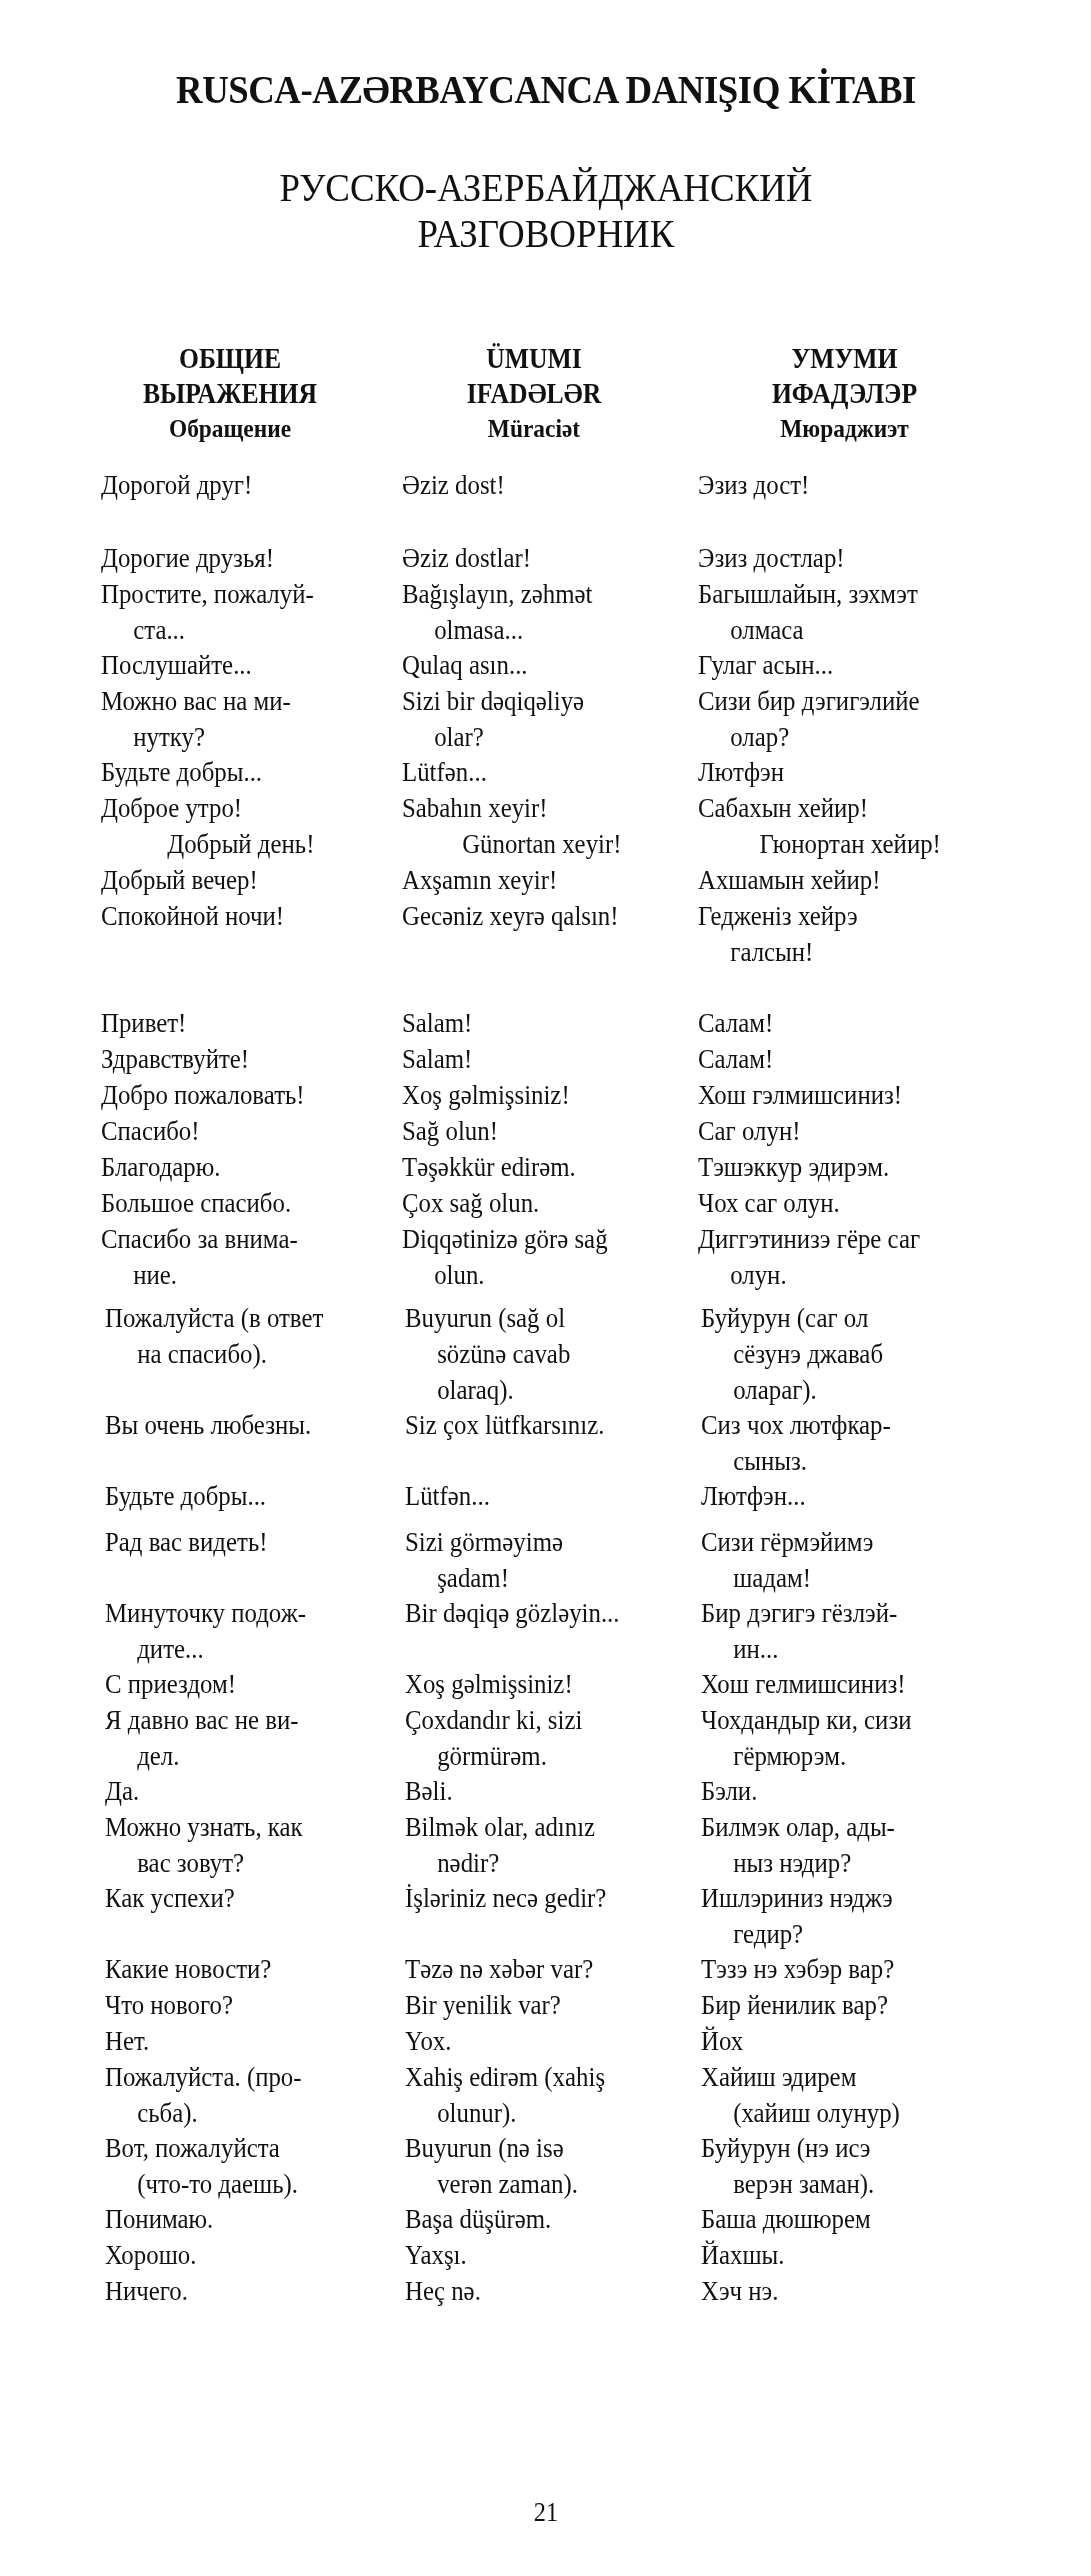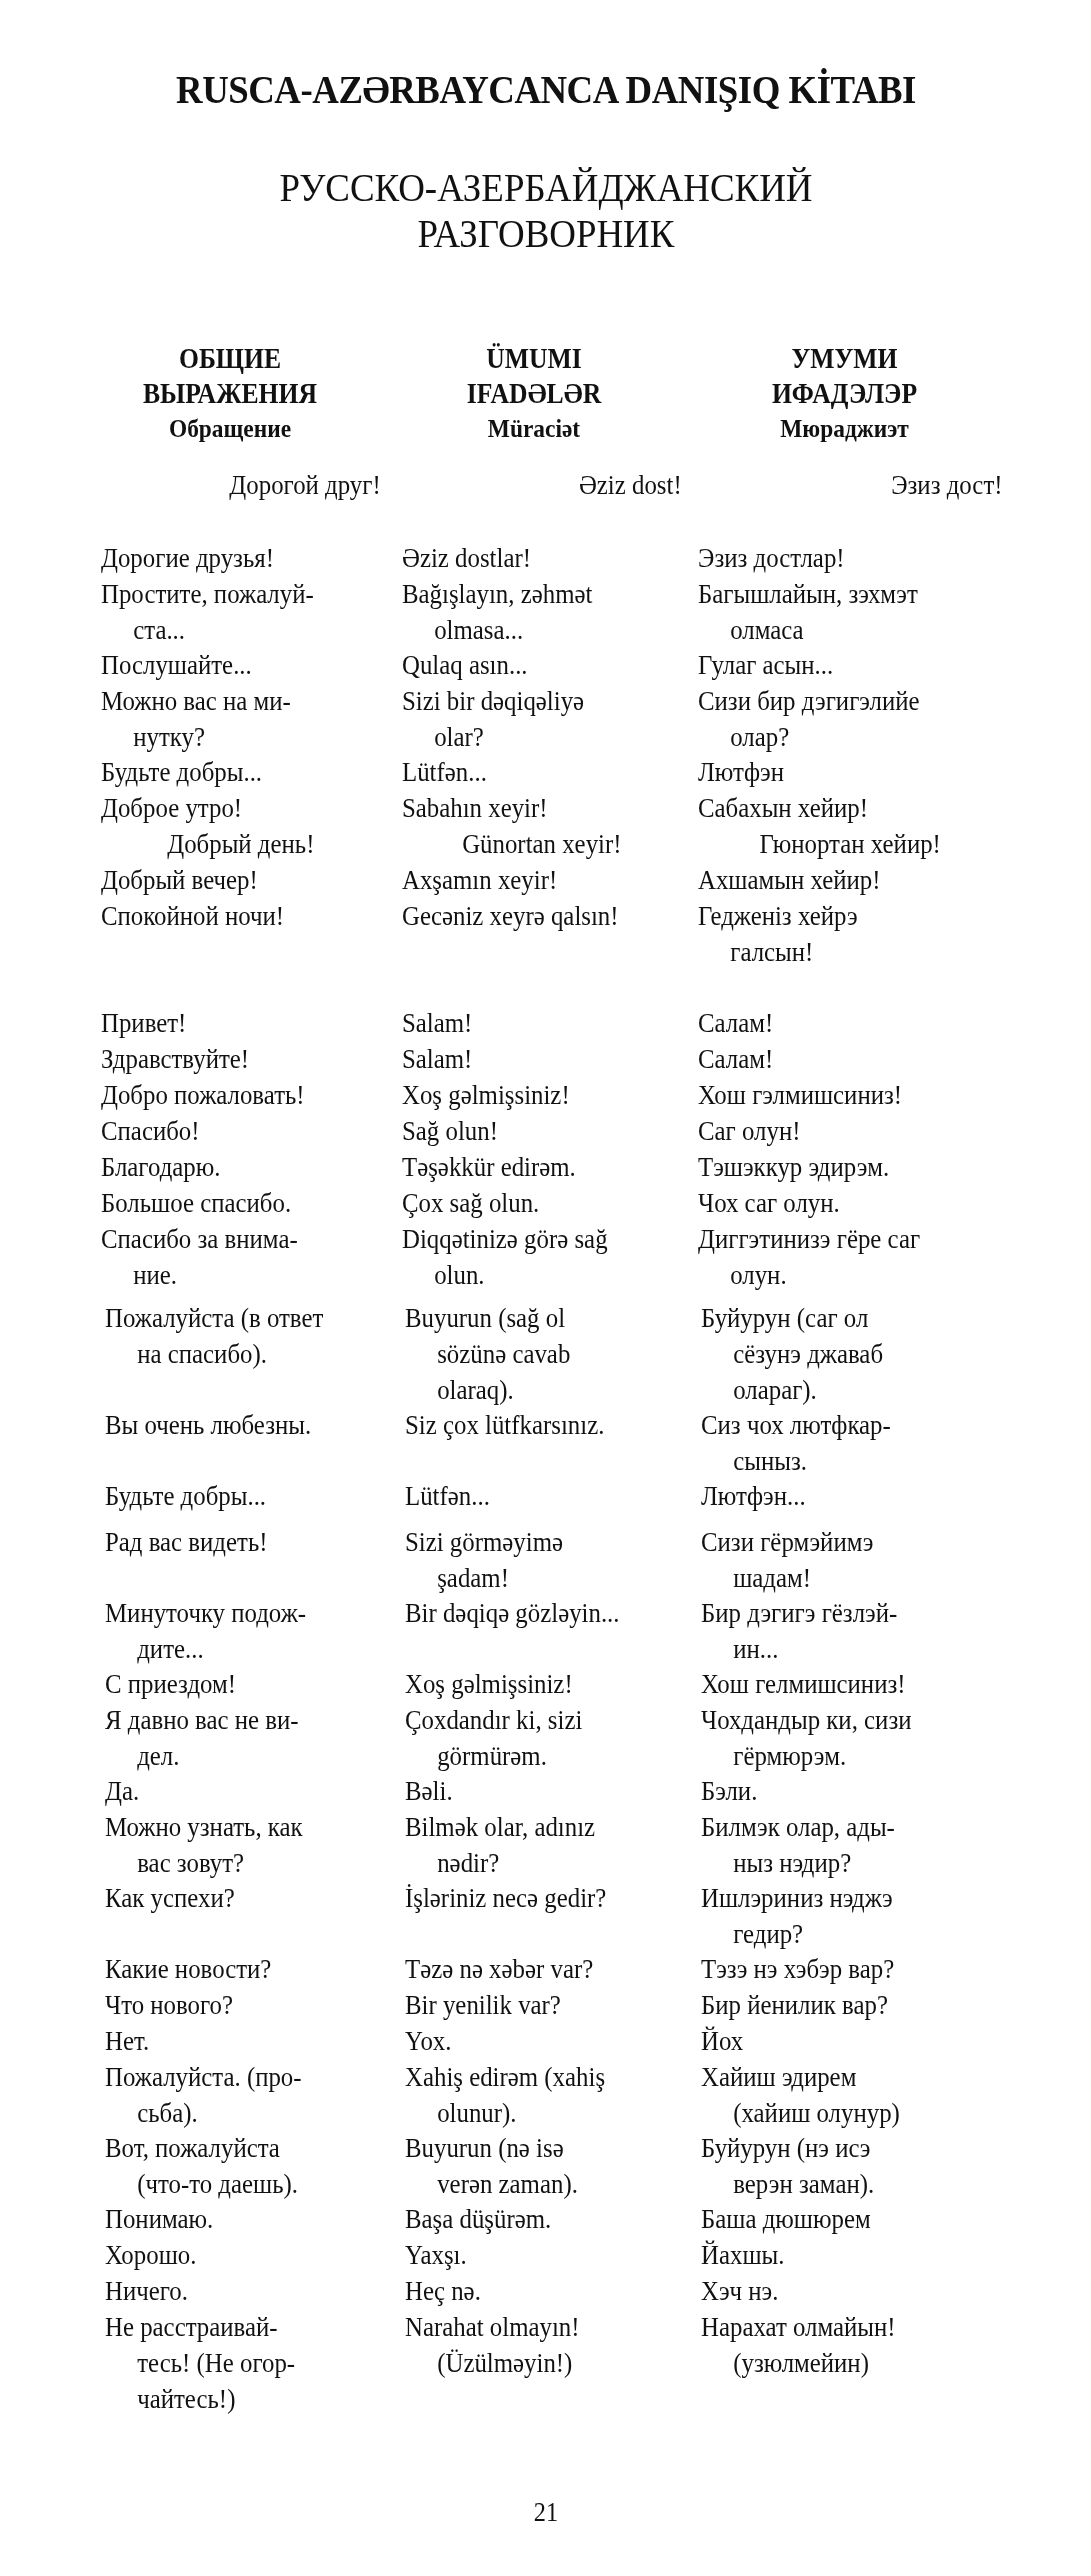--- a/index.html
+++ b/index.html
@@ -45,21 +45,21 @@
     <span class="sub">Müraciət</span>
   </div>
   <div class="head" style="left:679px;width:331px;">
     <div>УМУМИ</div>
     <div>ИФАДЭЛЭР</div>
     <span class="sub">Мюраджиэт</span>
   </div>
 </div>
 
 <div class="block b1" id="block1" style="top:467px;">
-    <div class="row" style="height: 36px; text-align: right;">
+    <div class="row" style="height: 36px;">
       <div class="cell c1"><span style="display: block;">Дорогой друг!</span></div>
       <div class="cell c2"><span style="display: block;">Əziz dost!</span></div>
       <div class="cell c3"><span style="display: block;">Эзиз дост!</span></div>
     </div>
     <div class="row" style="height: 36px; margin-top: 37px;">
       <div class="cell c1"><span style="display: block;">Дорогие друзья!</span></div>
       <div class="cell c2"><span style="display: block;">Əziz dostlar!</span></div>
       <div class="cell c3"><span style="display: block;">Эзиз достлар!</span></div>
     </div>
     <div class="row" style="height: 71px;">
@@ -227,21 +227,16 @@
     <div class="row" style="height: 36px;">
       <div class="cell c1"><span style="display: block;">Хорошо.</span></div>
       <div class="cell c2"><span style="display: block;">Yaxşı.</span></div>
       <div class="cell c3"><span style="display: block;">Йахшы.</span></div>
     </div>
     <div class="row" style="height: 36px; padding-left: 33px;">
       <div class="cell c1"><span style="display: block;">Ничего.</span></div>
       <div class="cell c2"><span style="display: block;">Heç nə.</span></div>
       <div class="cell c3"><span style="display: block;">Хэч нэ.</span></div>
     </div>
-    <div class="row" style="height: 107px;">
-      <div class="cell c1"><span style="display: block;">Не расстраивай-</span><span class="indent">тесь! (Не огор-</span><span class="indent">чайтесь!)</span></div>
-      <div class="cell c2"><span style="display: block;">Narahat olmayın!</span><span class="indent">(Üzülməyin!)</span></div>
-      <div class="cell c3"><span style="display: block;">Нарахат олмайын!</span><span class="indent">(узюлмейин)</span></div>
-    </div>
   </div>
 
 <div class="page-num">21</div>
 
 
 </body></html>

